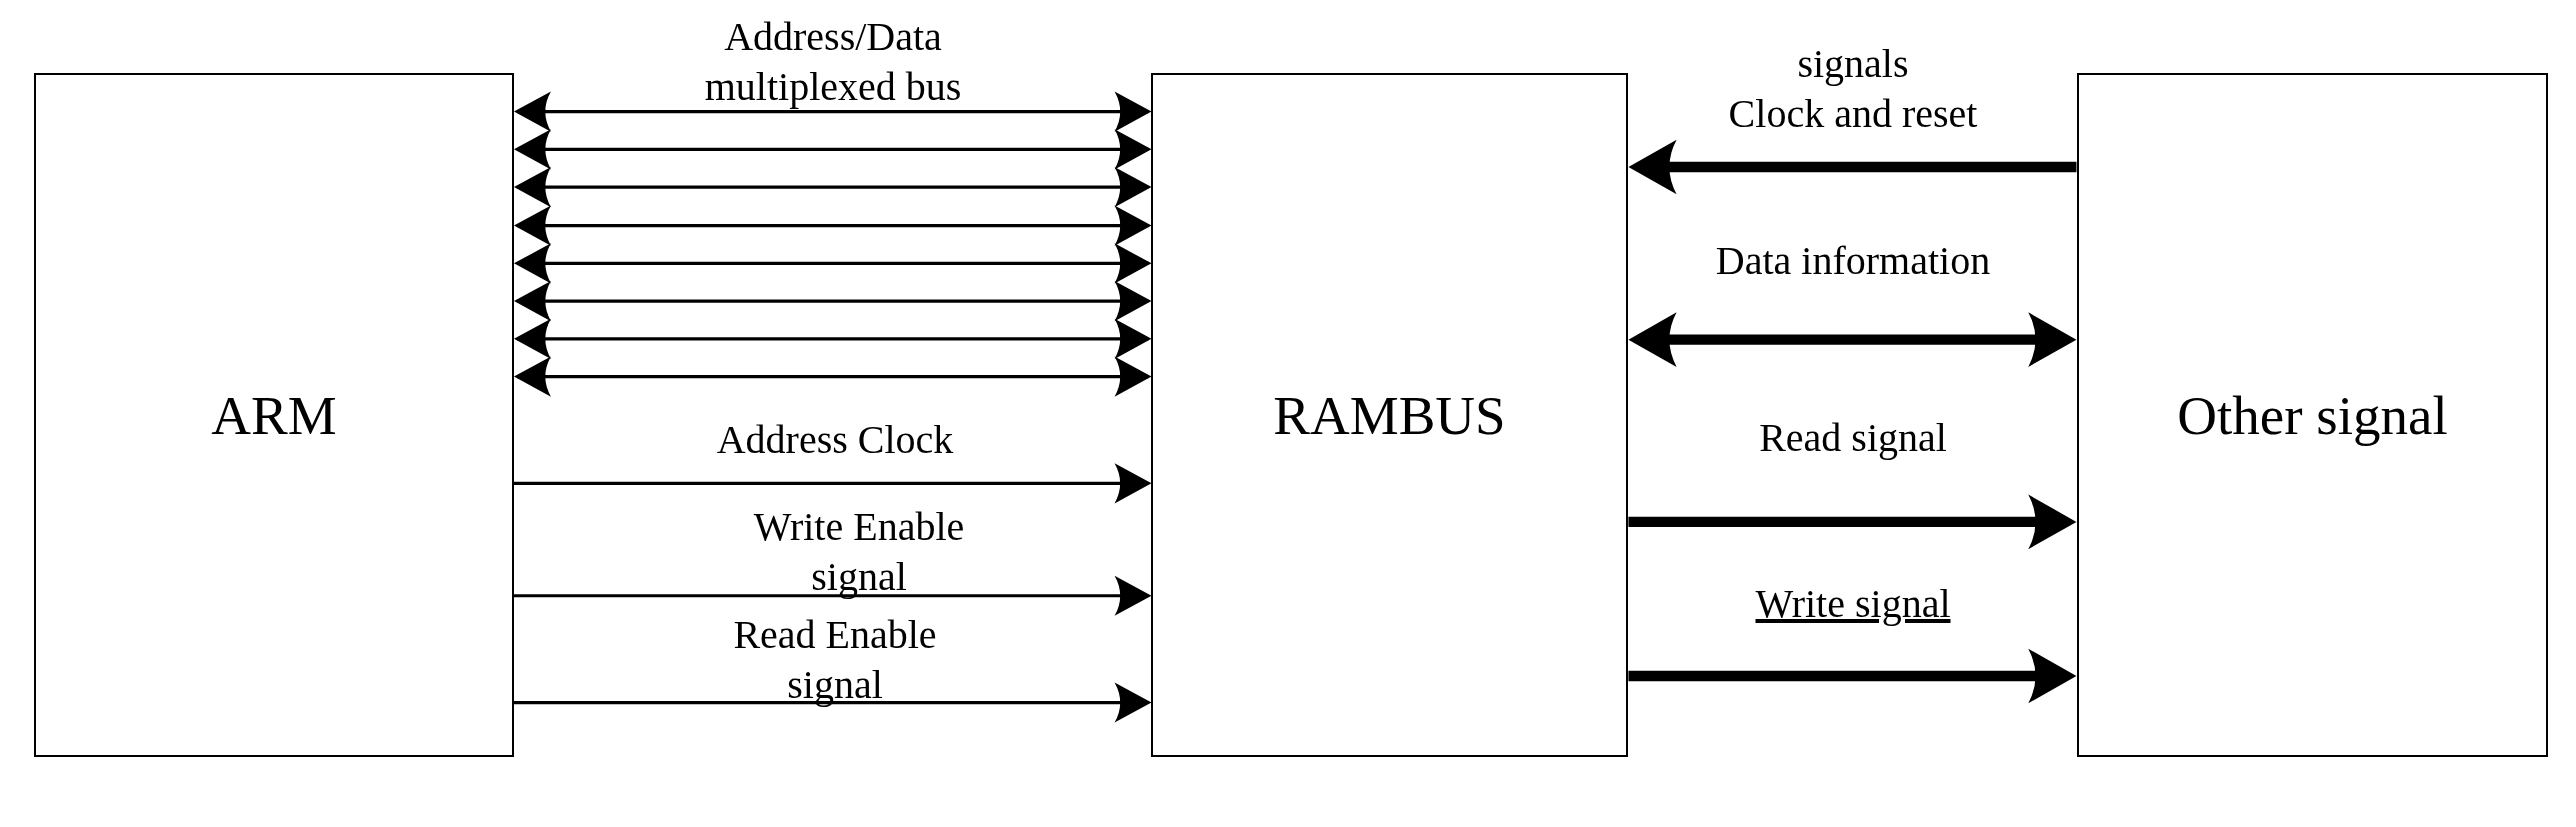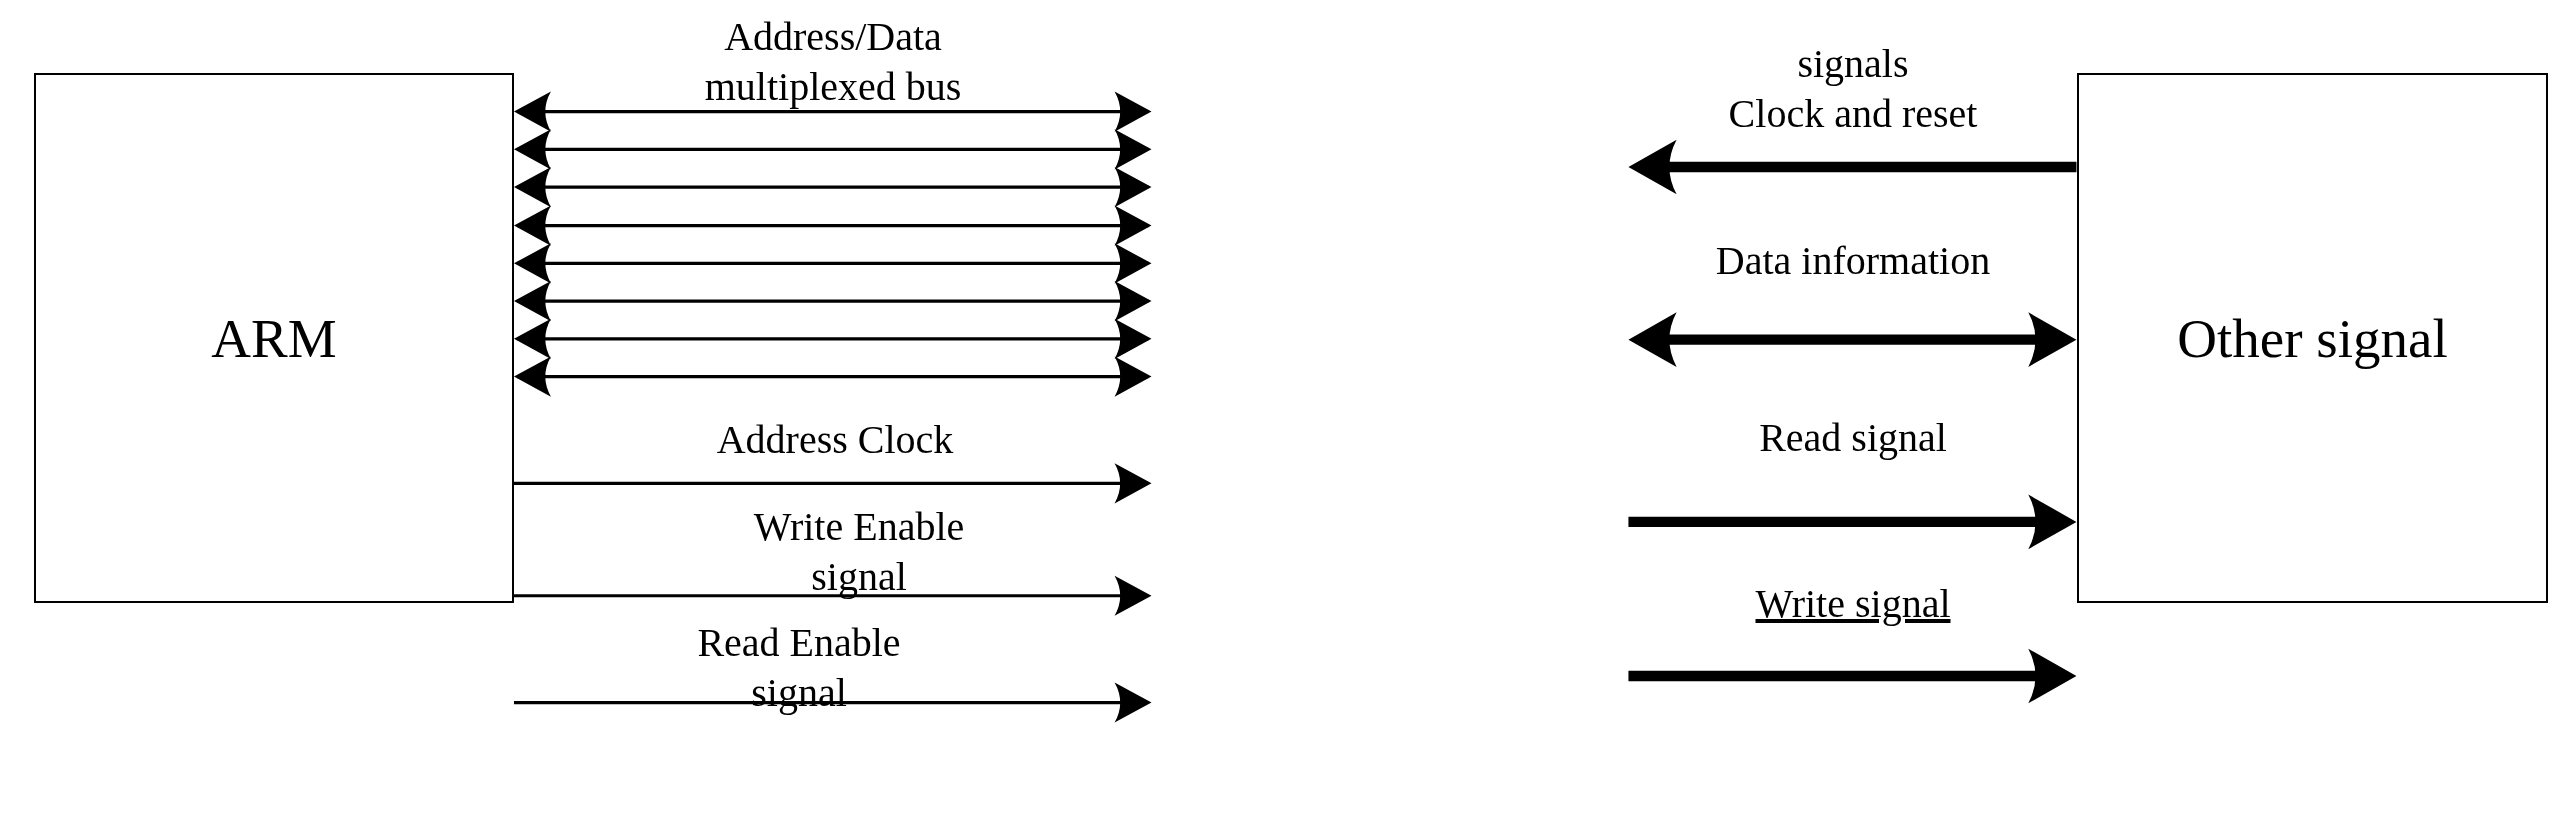--- a/index.html
+++ b/index.html
@@ -11,21 +11,21 @@
     background:var(--bg);
     color:var(--ink);
     font-family:"Liberation Serif","DejaVu Serif",serif;
     overflow:hidden;
   }
   .arrow-layer{ position:absolute; left:0; top:0; width:2576px; height:827px; }
   .arrow-layer .thin  { stroke:currentColor; stroke-width:4; }
   .arrow-layer .thick { stroke:currentColor; stroke-width:13; }
   .arrow-layer use    { fill:currentColor; }
   .block{
-    position:absolute; top:73px; height:530px;
+    position:absolute; top:73px; height:684px;
     border:2.4px solid var(--ink);
     background:var(--bg);
     display:flex; align-items:center; justify-content:center;
   }
   .block-label{
     font-size:55px; line-height:1; color:var(--ink); white-space:nowrap;
   }
   .lbl{
     position:absolute; transform:translate(-50%,-50%);
     text-align:center; white-space:nowrap;
@@ -115,36 +115,39 @@
     </g>
     <g>
       <line class="thick" x1="2028" y1="842" x2="2562" y2="842"></line>
       <use href="#ah-rb" transform="translate(2586 842)"></use>
     </g>
   </svg>
 
   <div class="block" style="left:34px; width:480px;">
     <span class="block-label">ARM</span>
   </div>
+  <div class="block" style="left:1151px; width:477px;">
+    <span class="block-label">RAMBUS</span>
+  </div>
   <div class="block" style="left:2077px; width:471px;">
     <span class="block-label">Other signal</span>
   </div>
 
   <div class="lbl" style="left:833px; top:62px;">
     <span>Address/Data</span>
     <span>multiplexed bus</span>
   </div>
   <div class="lbl" style="left:835px; top:440px;">
     <span>Address Clock</span>
   </div>
   <div class="lbl" style="left:859px; top:552px;">
     <span>Write Enable</span>
     <span>signal</span>
   </div>
-  <div class="lbl" style="left:799px; top:660px;margin-top:8px;">
+  <div class="lbl" style="left:835px; top:660px;">
     <span>Read Enable</span>
     <span>signal</span>
   </div>
 
   <div class="lbl" style="left:1853px; top:89px;">
     <span>signals</span>
     <span>Clock and reset</span>
   </div>
   <div class="lbl" style="left:1853px; top:438px;">
     <span>Read signal</span>

